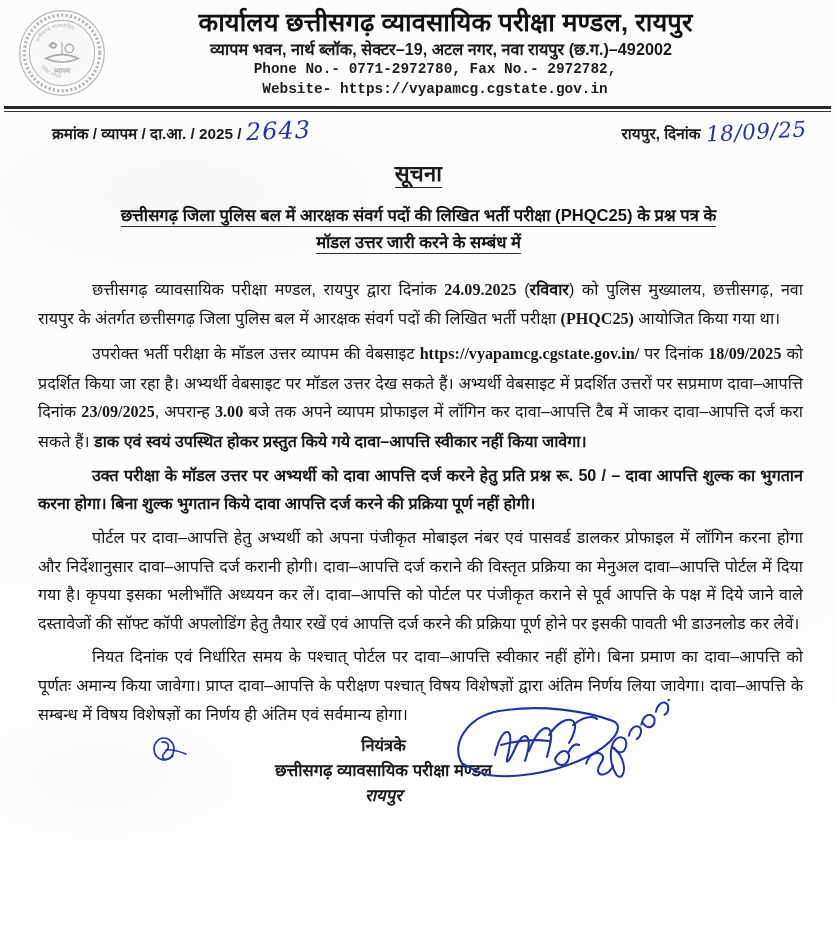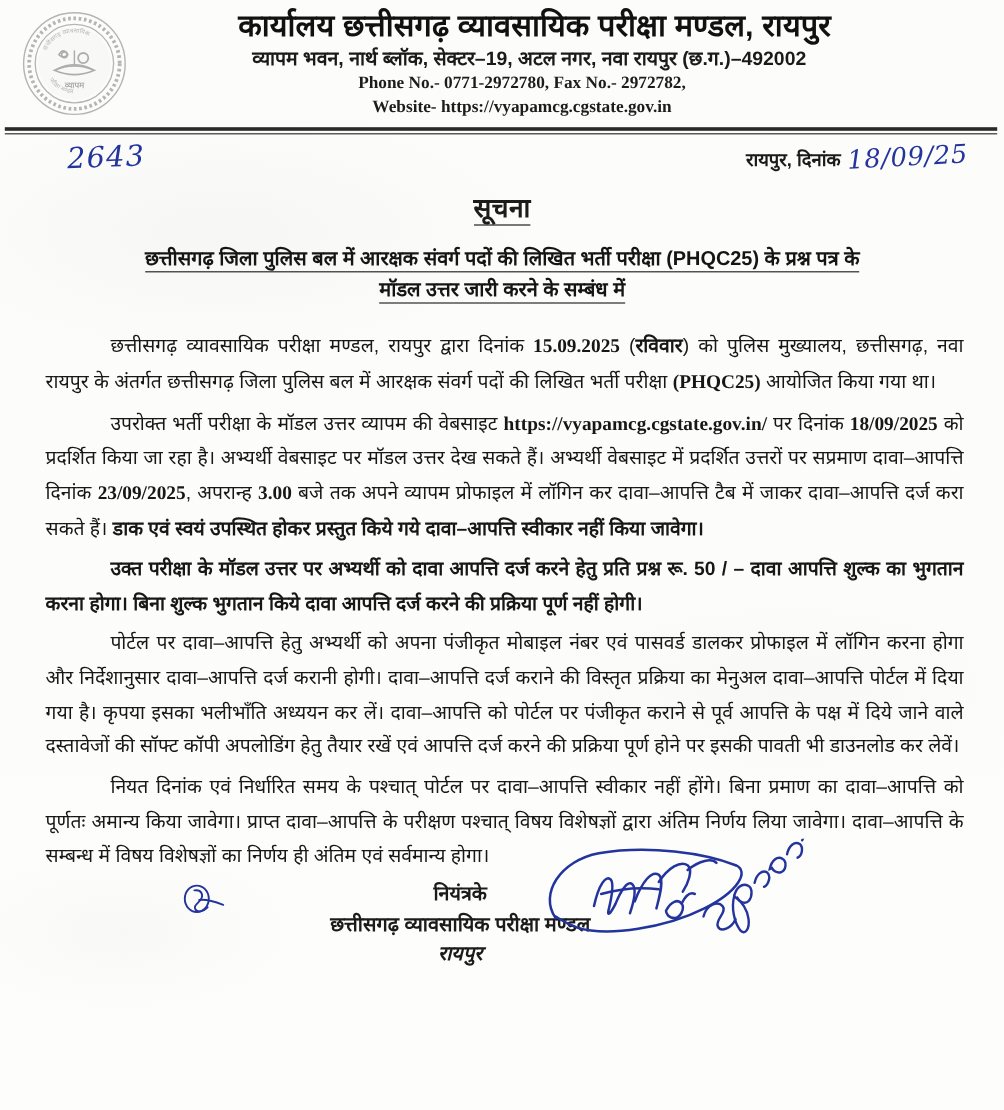--- a/index.html
+++ b/index.html
@@ -61,21 +61,21 @@
   }
   .org-address {
     font-size: 16.2px;
     font-weight: 700;
     line-height: 1.24;
     margin: 2px 0 1px 0;
     padding-left: 45px;
     color: #1a1a1a;
   }
   .org-phone, .org-web {
-    font-family: Liberation Serif, serif;
+    font-family: Liberation Mono, monospace;
     font-size: 14.4px;
     font-weight: 700;
     line-height: 1.3;
     margin: 1px 0 0 0;
     padding-left: 33px;
     color: #1c1c1c;
   }
 
   .rule-group {
     position: relative;
@@ -273,40 +273,41 @@
   </div>
 
   <div class="rule-group">
     <div class="rule-thick"></div>
     <div class="rule-gap"></div>
     <div class="rule-thin"></div>
   </div>
 
   <div class="refrow">
     <div class="ref-left">
+      <span>क्रमांक / व्यापम / दा.आ. / 2025 /</span>
       <span class="hand">2643</span>
     </div>
     <div class="ref-right">
       <span>रायपुर, दिनांक</span>
       <span class="hand-date">18/09/25</span>
     </div>
   </div>
 
   <div class="notice-title">
     <span>सूचना</span>
   </div>
 
   <div class="subject">
     <span class="u">छत्तीसगढ़ जिला पुलिस बल में आरक्षक संवर्ग पदों की लिखित भर्ती परीक्षा (PHQC25) के प्रश्न पत्र के</span><br>
     <span class="u">मॉडल उत्तर जारी करने के सम्बंध में</span>
   </div>
 
   <div class="body-wrap">
 
-    <p class="para"><span>छत्तीसगढ़ व्यावसायिक परीक्षा मण्डल, रायपुर द्वारा दिनांक </span><span class="serif-b">15.09.2025</span><span> (</span><span class="b">रविवार</span><span>) को पुलिस मुख्यालय, छत्तीसगढ़, नवा रायपुर के अंतर्गत छत्तीसगढ़ जिला पुलिस बल में आरक्षक संवर्ग पदों की लिखित भर्ती परीक्षा </span><span class="serif-b">(PHQC25)</span><span> आयोजित किया गया था।</span></p>
+    <p class="para"><span>छत्तीसगढ़ व्यावसायिक परीक्षा मण्डल, रायपुर द्वारा दिनांक </span><span class="serif-b">24.09.2025</span><span> (</span><span class="b">रविवार</span><span>) को पुलिस मुख्यालय, छत्तीसगढ़, नवा रायपुर के अंतर्गत छत्तीसगढ़ जिला पुलिस बल में आरक्षक संवर्ग पदों की लिखित भर्ती परीक्षा </span><span class="serif-b">(PHQC25)</span><span> आयोजित किया गया था।</span></p>
 
     <p class="para"><span>उपरोक्त भर्ती परीक्षा के मॉडल उत्तर व्यापम की वेबसाइट </span><span class="serif-b">https://vyapamcg.cgstate.gov.in/</span><span> पर दिनांक </span><span class="serif-b">18/09/2025</span><span> को प्रदर्शित किया जा रहा है। अभ्यर्थी वेबसाइट पर मॉडल उत्तर देख सकते हैं। अभ्यर्थी वेबसाइट में प्रदर्शित उत्तरों पर सप्रमाण दावा–आपत्ति दिनांक </span><span class="serif-b">23/09/2025</span><span>, अपरान्ह </span><span class="serif-b">3.00</span><span> बजे तक अपने व्यापम प्रोफाइल में लॉगिन कर दावा–आपत्ति टैब में जाकर दावा–आपत्ति दर्ज करा सकते हैं। </span><span class="b">डाक एवं स्वयं उपस्थित होकर प्रस्तुत किये गये दावा–आपत्ति स्वीकार नहीं किया जावेगा।</span></p>
 
     <p class="para bold"><span>उक्त परीक्षा के मॉडल उत्तर पर अभ्यर्थी को दावा आपत्ति दर्ज करने हेतु प्रति प्रश्न रू. </span><span>50 / –</span><span> दावा आपत्ति शुल्क का भुगतान करना होगा। बिना शुल्क भुगतान किये दावा आपत्ति दर्ज करने की प्रक्रिया पूर्ण नहीं होगी।</span></p>
 
     <p class="para">पोर्टल पर दावा–आपत्ति हेतु अभ्यर्थी को अपना पंजीकृत मोबाइल नंबर एवं पासवर्ड डालकर प्रोफाइल में लॉगिन करना होगा और निर्देशानुसार दावा–आपत्ति दर्ज करानी होगी। दावा–आपत्ति दर्ज कराने की विस्तृत प्रक्रिया का मेनुअल दावा–आपत्ति पोर्टल में दिया गया है। कृपया इसका भलीभाँति अध्ययन कर लें। दावा–आपत्ति को पोर्टल पर पंजीकृत कराने से पूर्व आपत्ति के पक्ष में दिये जाने वाले दस्तावेजों की सॉफ्ट कॉपी अपलोडिंग हेतु तैयार रखें एवं आपत्ति दर्ज करने की प्रक्रिया पूर्ण होने पर इसकी पावती भी डाउनलोड कर लेवें।</p>
 
     <p class="para">नियत दिनांक एवं निर्धारित समय के पश्चात् पोर्टल पर दावा–आपत्ति स्वीकार नहीं होंगे। बिना प्रमाण का दावा–आपत्ति को पूर्णतः अमान्य किया जावेगा। प्राप्त दावा–आपत्ति के परीक्षण पश्चात् विषय विशेषज्ञों द्वारा अंतिम निर्णय लिया जावेगा। दावा–आपत्ति के सम्बन्ध में विषय विशेषज्ञों का निर्णय ही अंतिम एवं सर्वमान्य होगा।</p>
   </div>
 

